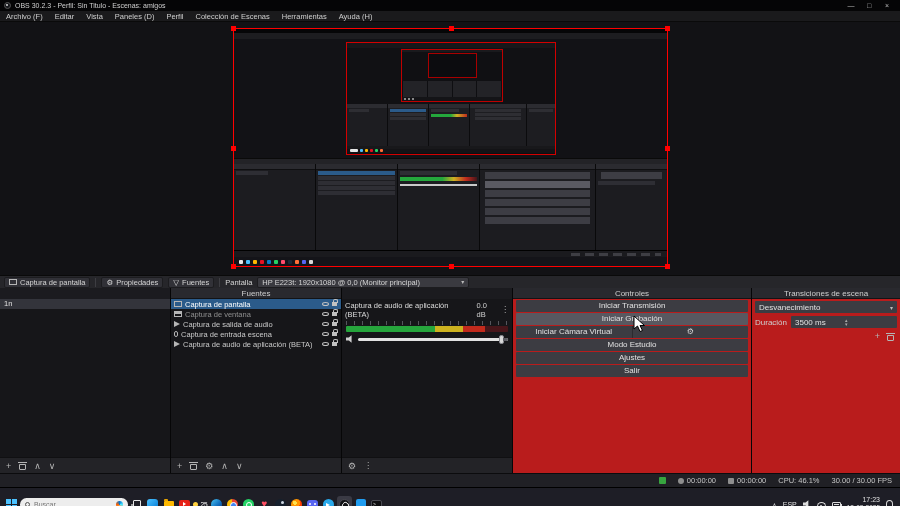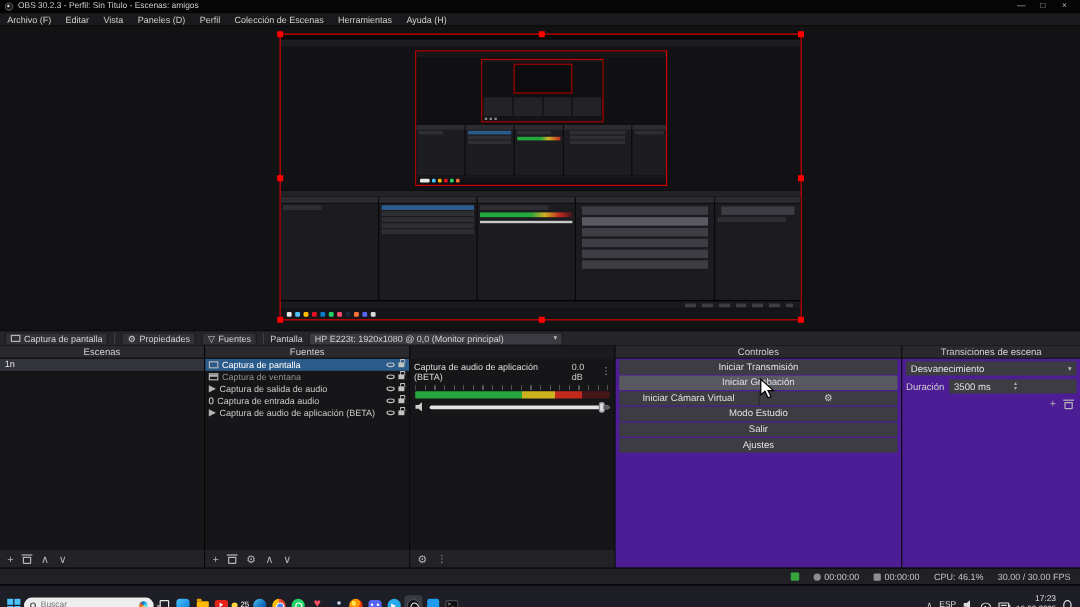--- a/index.html
+++ b/index.html
@@ -77,21 +77,21 @@
   
   .docks-bg{position:absolute;left:0;top:288px;width:900px;height:185px;background:#060607}
   .dock{position:absolute;top:288px;height:185px;background:#1b1b1f}
   #d-scenes{left:0;width:170px}
   #d-sources{left:171px;width:170px}
   #d-mixer{left:342px;width:170px}
   #d-controls{left:513px;width:238px}
   #d-transitions{left:752px;width:148px}
   .dhead{height:11px;line-height:11px;text-align:center;font-size:8px;color:#cfcfcf;background:#29292e;border-bottom:1px solid #131315}
   .dbody{position:absolute;top:11px;bottom:16px;left:0;right:0;background:#161619;overflow:hidden}
-  .dbody.panelbg{background:#4c1d95;bottom:0}
+  .dbody.panelbg{background:#b91c1c;bottom:0}
   .dtool{position:absolute;bottom:0;height:16px;left:0;right:0;background:#232327;border-top:1px solid #101012;
     display:flex;align-items:center;gap:8px;padding:0 6px;color:#b5b5b5;font-size:9px}
   .iplus,.igear,.iarr,.ikebab{line-height:10px}
   .itrash{position:relative;width:7px;height:9px}
   .itrash::before{content:"";position:absolute;left:0;right:0;top:3px;bottom:0;border:1px solid #b5b5b5;border-radius:0 0 1px 1px}
   .itrash::after{content:"";position:absolute;left:-1px;right:-1px;top:1px;height:1px;background:#b5b5b5}
   
   .scene-row{height:10px;line-height:10px;padding:0 4px;font-size:7.5px;color:#e2e2e2;background:#33343b}
   .src-row{height:10px;display:flex;align-items:center;gap:3px;padding:0 3px;font-size:7.5px;color:#c9c9c9}
   .src-row.sel{background:#2b5b8a;color:#fff}
@@ -360,21 +360,20 @@
   <span>Pantalla</span>
   <div class="sel-box">
     <span>HP E223t: 1920x1080 @ 0,0 (Monitor principal)</span>
     <i class="caret">▾</i>
   </div>
 </div>
 
 <div class="docks-bg"></div>
 
 <div class="dock" id="d-scenes">
-  <div class="dhead">Escenas</div>
   <div class="dbody">
     <div class="scene-row">1n</div>
   </div>
   <div class="dtool">
     <span class="iplus">+</span>
     <span class="itrash"></span>
     <span class="iarr">∧</span>
     <span class="iarr">∨</span>
   </div>
 </div>
@@ -395,21 +394,21 @@
       <i class="lock"></i>
     </div>
     <div class="src-row">
       <i class="si si-audio"></i>
       <span class="sname">Captura de salida de audio</span>
       <i class="eye"></i>
       <i class="lock"></i>
     </div>
     <div class="src-row">
       <i class="si si-mic"></i>
-      <span class="sname">Captura de entrada audio</span>
+      <span class="sname">Captura de entrada escena</span>
       <i class="eye"></i>
       <i class="lock"></i>
     </div>
     <div class="src-row">
       <i class="si si-audio"></i>
       <span class="sname">Captura de audio de aplicación (BETA)</span>
       <i class="eye"></i>
       <i class="lock"></i>
     </div>
   </div>
@@ -447,22 +446,22 @@
 <div class="dock" id="d-controls">
   <div class="dhead">Controles</div>
   <div class="dbody panelbg">
     <div class="cbtn">Iniciar Transmisión</div>
     <div class="cbtn hl">Iniciar Grabación</div>
     <div class="cbtn split">
       <span>Iniciar Cámara Virtual</span>
       <span class="cgear">⚙</span>
     </div>
     <div class="cbtn">Modo Estudio</div>
+    <div class="cbtn">Ajustes</div>
     <div class="cbtn">Salir</div>
-    <div class="cbtn">Ajustes</div>
   </div>
 </div>
 
 <div class="dock" id="d-transitions">
   <div class="dhead">Transiciones de escena</div>
   <div class="dbody panelbg">
     <div class="tsel">
       <span>Desvanecimiento</span>
       <i class="caret">▾</i>
     </div>

